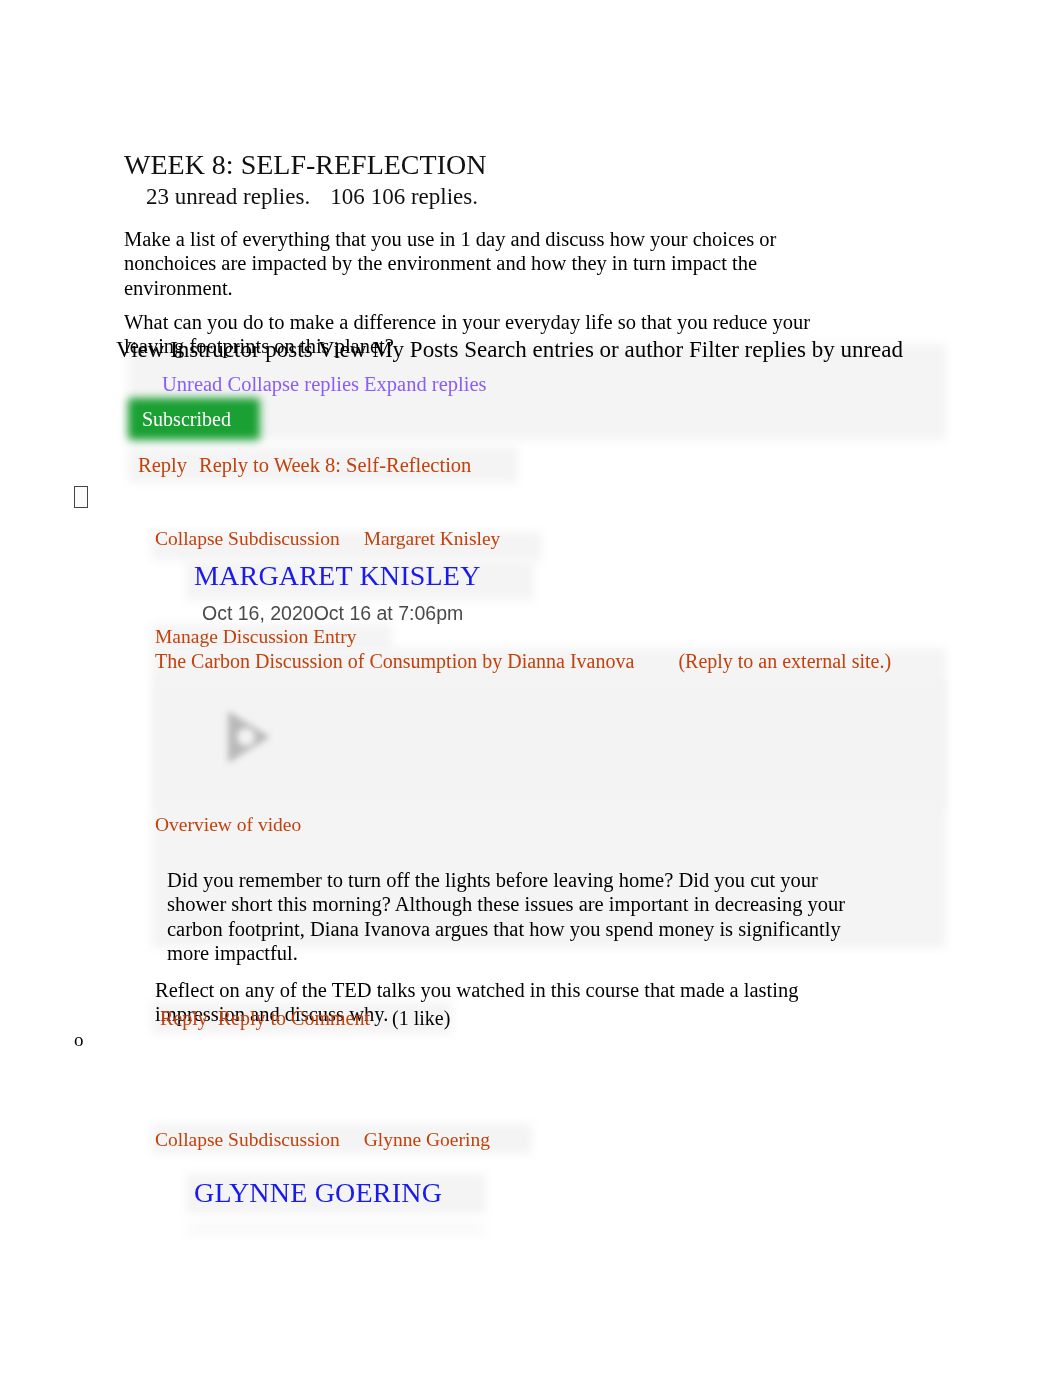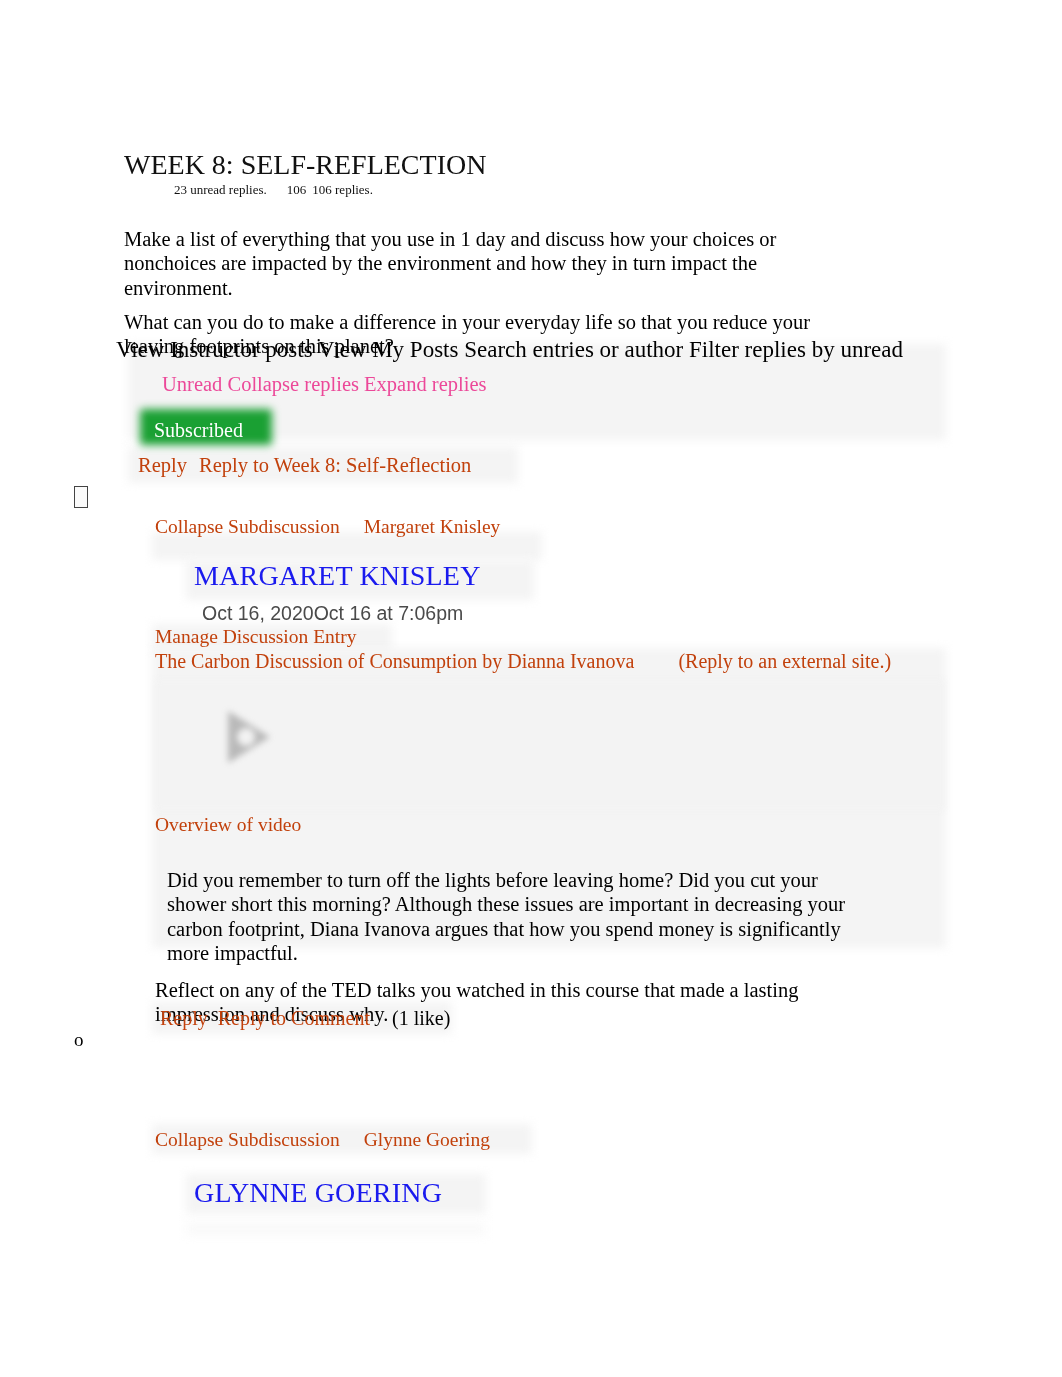--- a/index.html
+++ b/index.html
@@ -45,26 +45,25 @@
     line-height: 52px;
     font-weight: normal;
     letter-spacing: 0px;
     color: #111111;
     white-space: nowrap;
   }
 
   .reply-counts {
     position: absolute;
     left: 146px;
-    top: 177px;
-    font-size: 13px;
+    top: 184px;
+    font-size: 23px;
     line-height: 26px;
     color: #111111;
     white-space: nowrap;
-    margin-left: 28px;
   }
   .reply-counts .gap { display:inline-block; width: 20px; }
   .reply-counts .gap-sm { display:inline-block; width: 6px; }
 
   .para {
     position: absolute;
     font-size: 20.5px;
     line-height: 24.6px;
     color: #000000;
   }
@@ -80,32 +79,31 @@
     color: #000000;
     white-space: nowrap;
     font-family: Liberation Serif, serif;
   }
   .toolbar-line-2 {
     position: absolute;
     left: 162px;
     top: 372px;
     font-size: 20.5px;
     line-height: 24.6px;
-    color: #ec4899;
+    color: #8b5cf6;
     white-space: nowrap;
   }
 
   
   .subscribed-wrap {
     position: absolute;
     left: 128px;
-    top: 409px;
+    top: 398px;
     width: 132px;
-    height: 36px;
-    margin-left: 12px;
+    height: 42px;
   }
   .subscribed-bg {
     position: absolute;
     inset: 0;
     background: #1aa033;
     border-radius: 3px;
     filter: blur(4px);
   }
   .subscribed-label {
     position: absolute;
@@ -293,21 +291,21 @@
   <div class="subscribed-bg"></div>
   <div class="subscribed-label">Subscribed</div>
 </div>
 
 <div class="reply-row layer">
   <span class="lnk">Reply</span><span class="sp"></span><span class="lnk">Reply to Week 8: Self-Reflection</span>
 </div>
 
 <div class="tofu layer"></div>
 
-<div class="collapse-row layer" style="left:155px; top:514px;font-family:Liberation Serif, serif;">
+<div class="collapse-row layer" style="left:155px; top:526px;font-family:Liberation Serif, serif;">
   <span class="lnk">Collapse Subdiscussion</span><span class="sp"></span><span class="lnk">Margaret Knisley</span>
 </div>
 <div class="author-name layer" style="left:194px; top:558px;">MARGARET KNISLEY</div>
 <div class="entry-date layer">Oct 16, 2020Oct 16 at 7:06pm</div>
 <div class="manage-entry layer">
   <span class="lnk">Manage Discussion Entry</span>
 </div>
 <div class="ext-link-row layer">
   <span class="lnk">The Carbon Discussion of Consumption by Dianna Ivanova</span><span class="sp"></span><span class="lnk">(Reply to an external site.)</span>
 </div>

